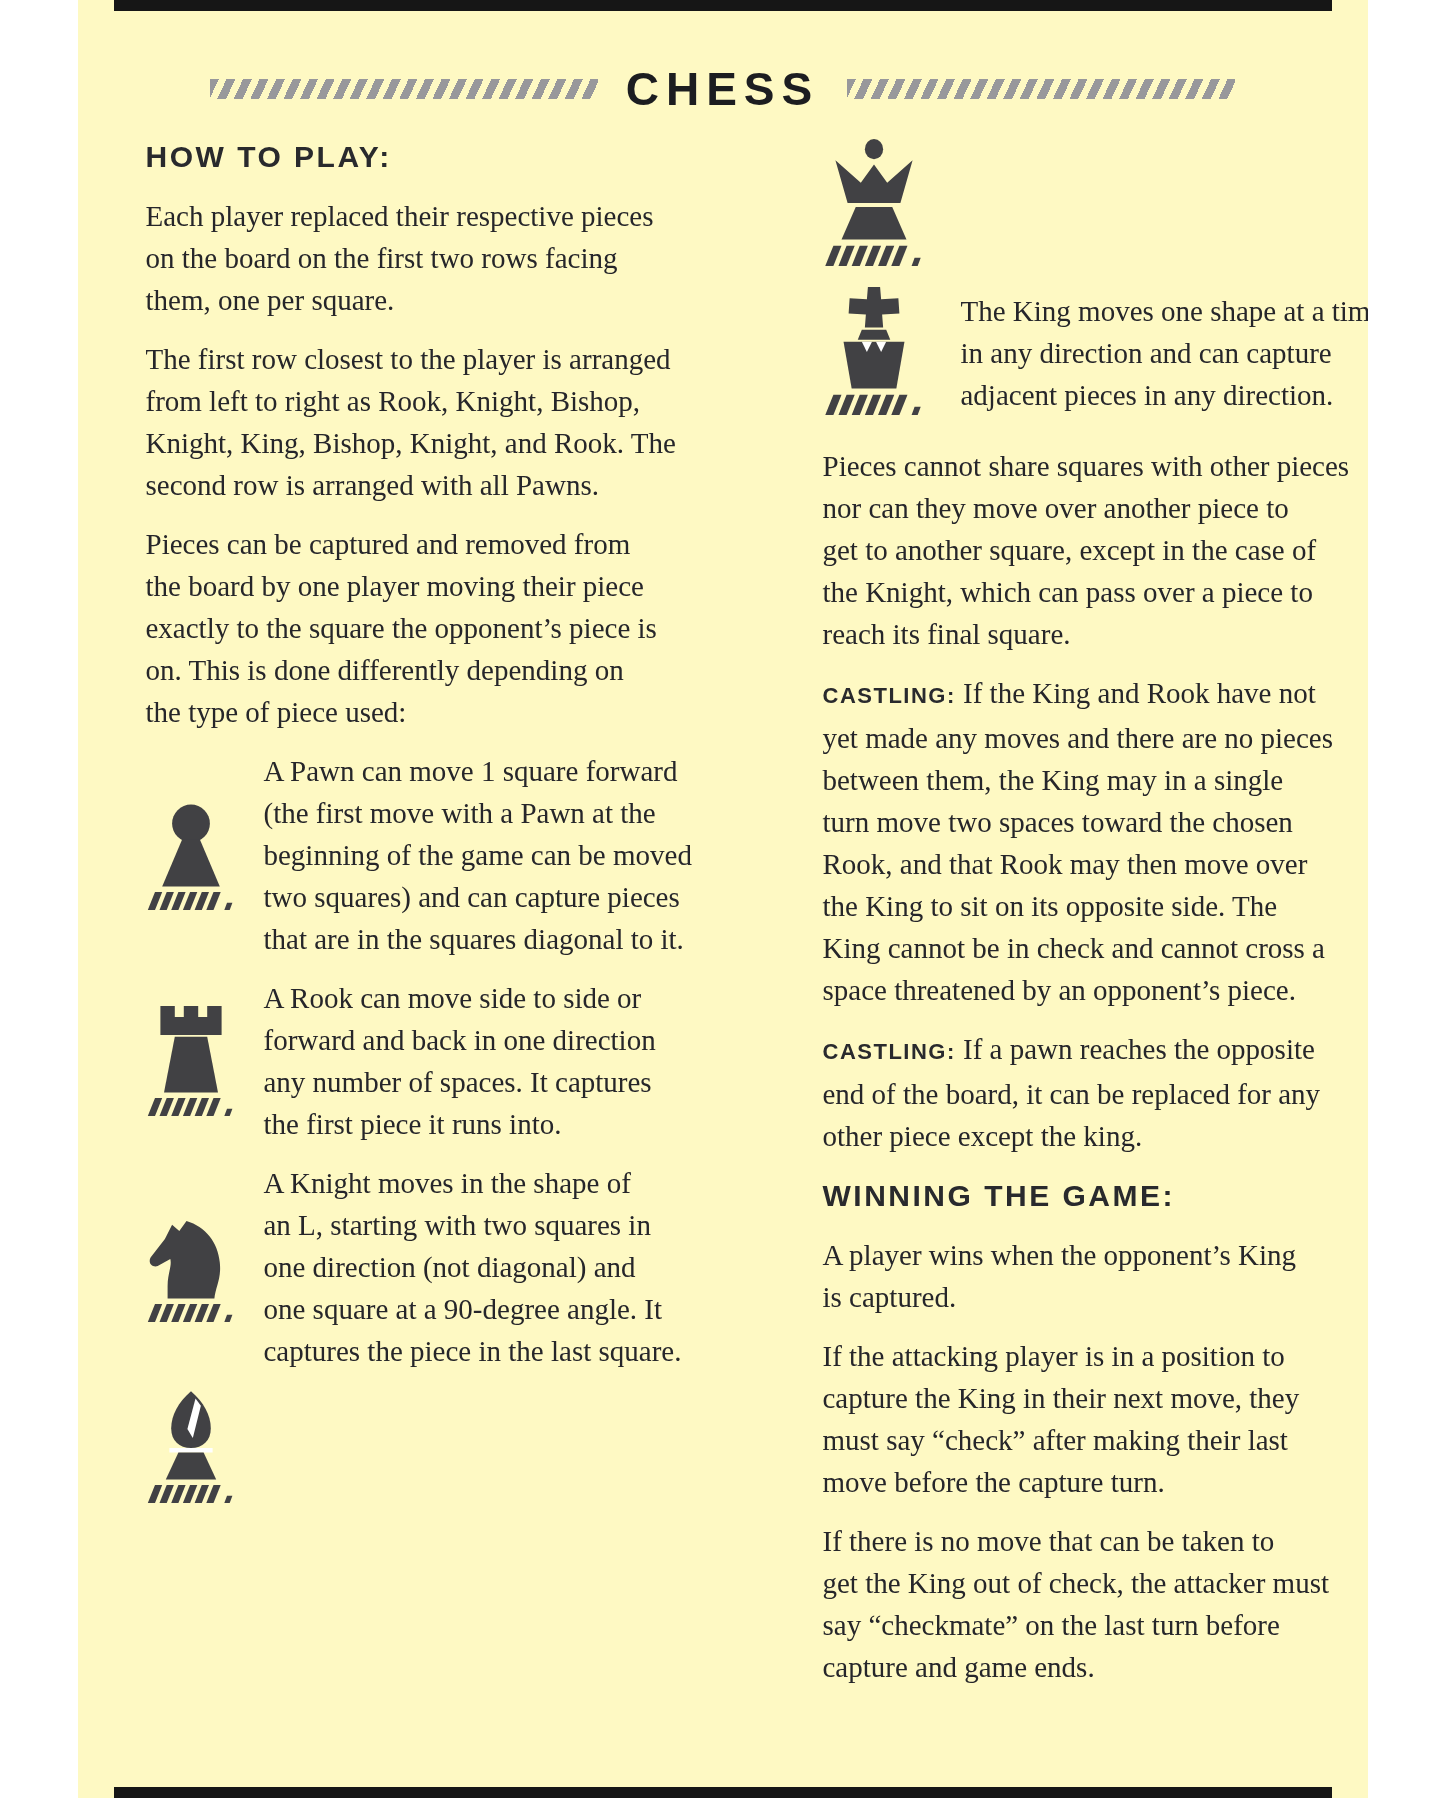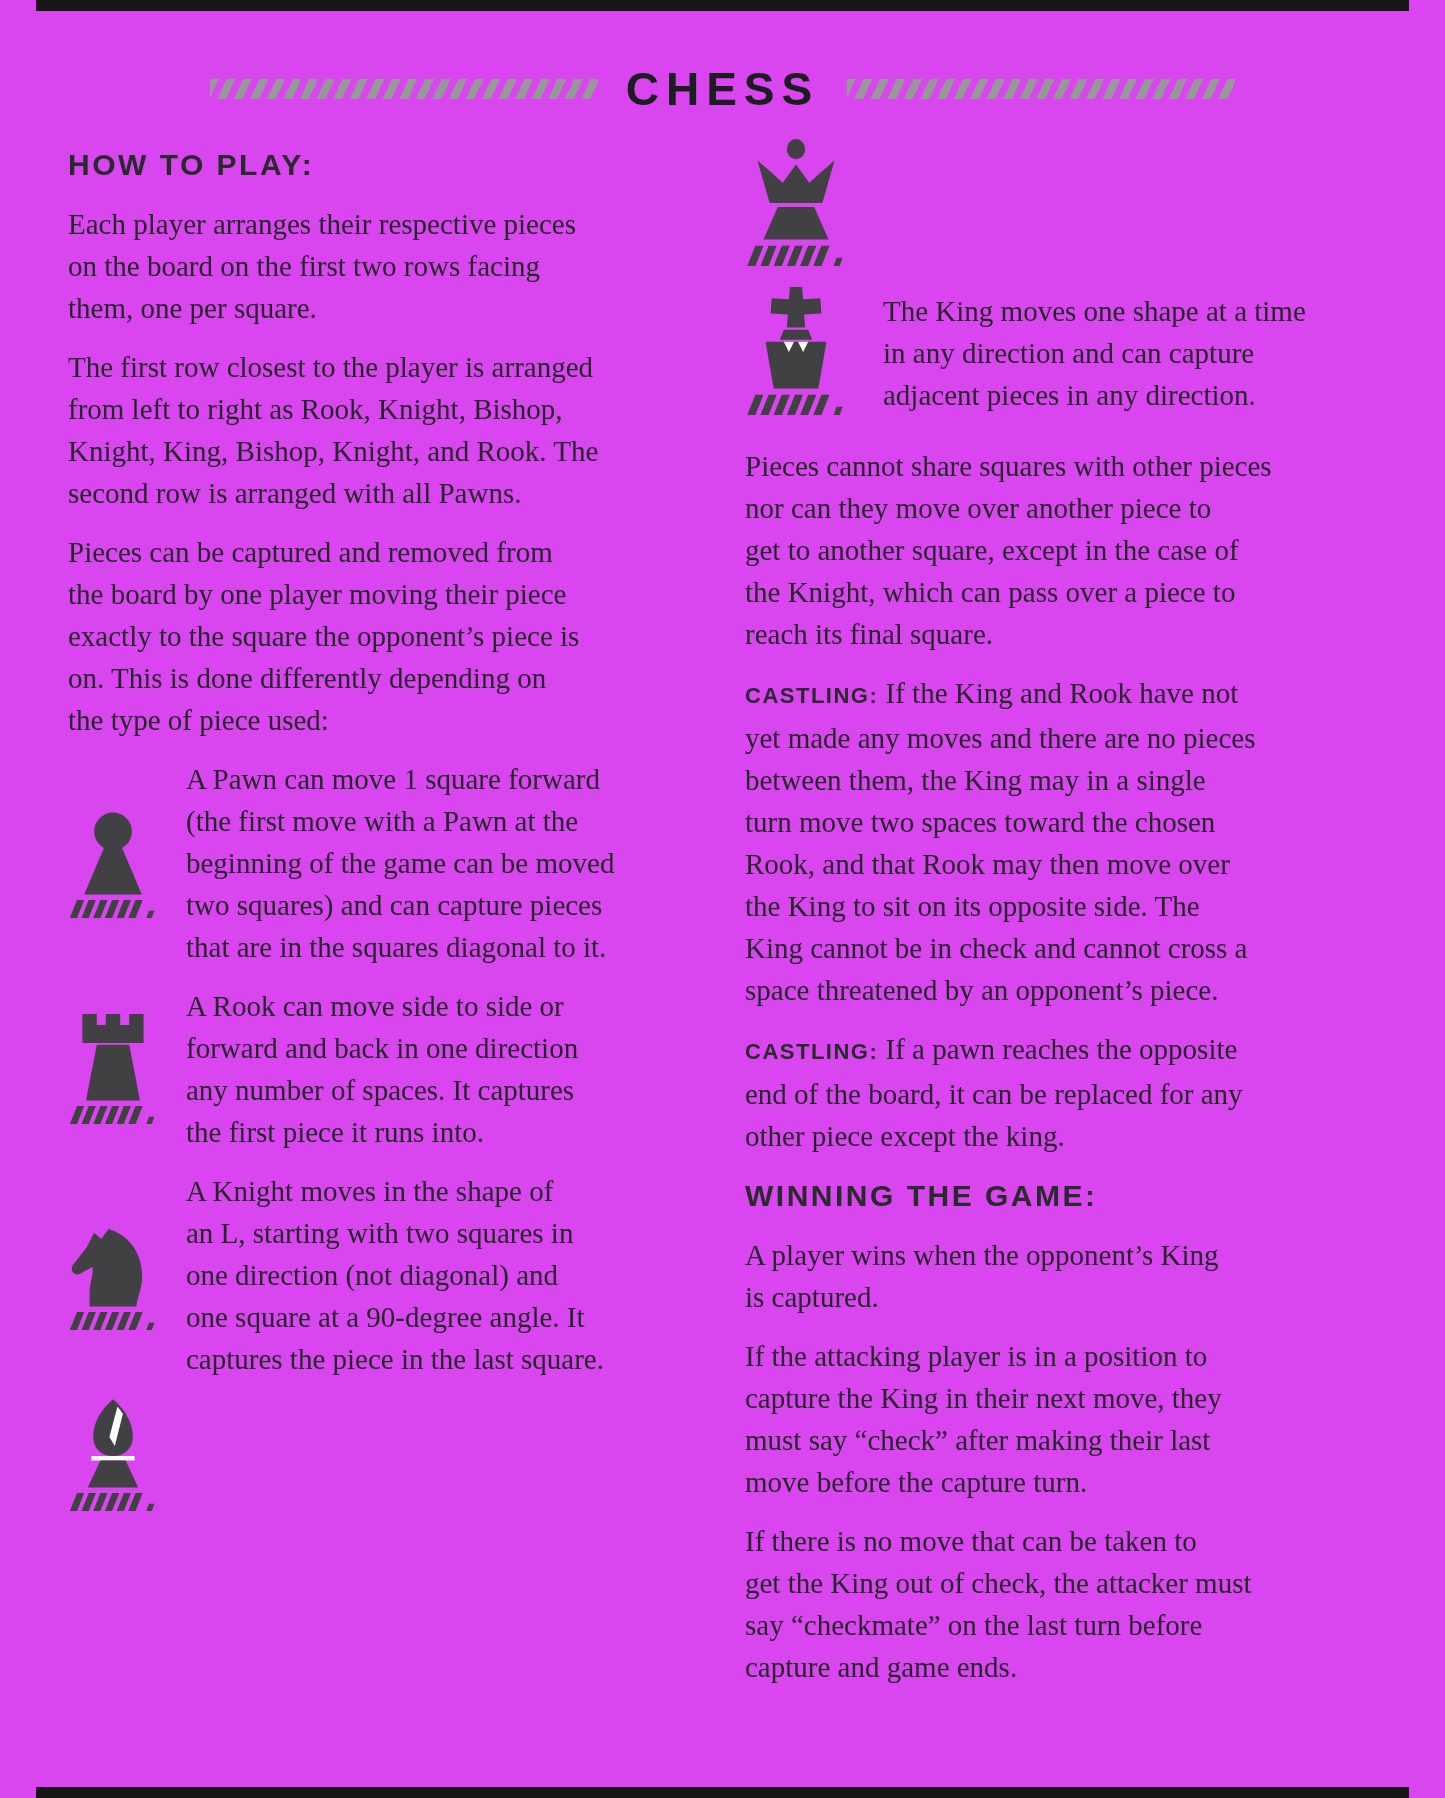--- a/index.html
+++ b/index.html
@@ -1,27 +1,27 @@
 <!DOCTYPE html>
 <html><head>
 <meta charset="utf-8">
 <style>
   html,body{margin:0;padding:0;background:#fff;}
-  .page{position:relative;width:1445px;height:1798px;background:#d946ef;overflow:hidden;
+  .page{position:relative;width:1290px;height:1798px;background:#fef9c3;overflow:hidden;
         font-family:"Liberation Serif","DejaVu Serif",serif;color:#26262a;margin:0 auto;}
   .rule-bar{position:absolute;left:36px;right:36px;height:11px;background:#161616;}
   .rule-bar.top{top:0;}
   .rule-bar.bottom{bottom:0;}
   header.masthead{position:absolute;top:66px;left:0;right:0;display:flex;align-items:center;justify-content:center;gap:28px;}
   .title-stripe{width:388px;height:20px;
     background:repeating-linear-gradient(115deg,#98989b 0 8px,transparent 8px 15px);}
   h1.title{margin:0;font-family:"Liberation Sans","DejaVu Sans",sans-serif;font-weight:bold;
     font-size:46px;letter-spacing:7px;color:#1c1d20;line-height:1;}
   .col{position:absolute;}
-  .col.left{left:68px;top:148px;width:660px;}
+  .col.left{left:68px;top:140px;width:660px;}
   .col.right{left:745px;top:138px;width:668px;}
   h2.section-heading{margin:0 0 20px 0;font-family:"Liberation Sans","DejaVu Sans",sans-serif;
     font-weight:bold;font-size:30px;letter-spacing:2.5px;color:#292a2d;line-height:1.15;}
   .col.right h2.section-heading{margin-top:22px;}
   p.body{margin:0 0 17px 0;font-size:29px;line-height:42px;white-space:pre-line;}
   .runin{font-family:"Liberation Sans","DejaVu Sans",sans-serif;font-weight:bold;font-size:22px;
     letter-spacing:1.5px;color:#292a2d;}
   .piece-row{display:flex;align-items:center;margin:0 0 17px 0;}
   .piece-row .piece-figure{flex:none;display:flex;align-items:center;}
   .col.left .piece-figure{width:118px;}
@@ -39,21 +39,21 @@
   <div class="rule-bar top"></div>
 
   <header class="masthead">
     <div class="title-stripe"></div>
     <h1 class="title">CHESS</h1>
     <div class="title-stripe"></div>
   </header>
 
   <section class="col left">
     <h2 class="section-heading">HOW TO PLAY:</h2>
-    <p class="body">Each player arranges their respective pieces
+    <p class="body">Each player replaced their respective pieces
 on the board on the first two rows facing
 them, one per square.</p>
     <p class="body">The first row closest to the player is arranged
 from left to right as Rook, Knight, Bishop,
 Knight, King, Bishop, Knight, and Rook. The
 second row is arranged with all Pawns.</p>
     <p class="body">Pieces can be captured and removed from
 the board by one player moving their piece
 exactly to the square the opponent’s piece is
 on. This is done differently depending on

